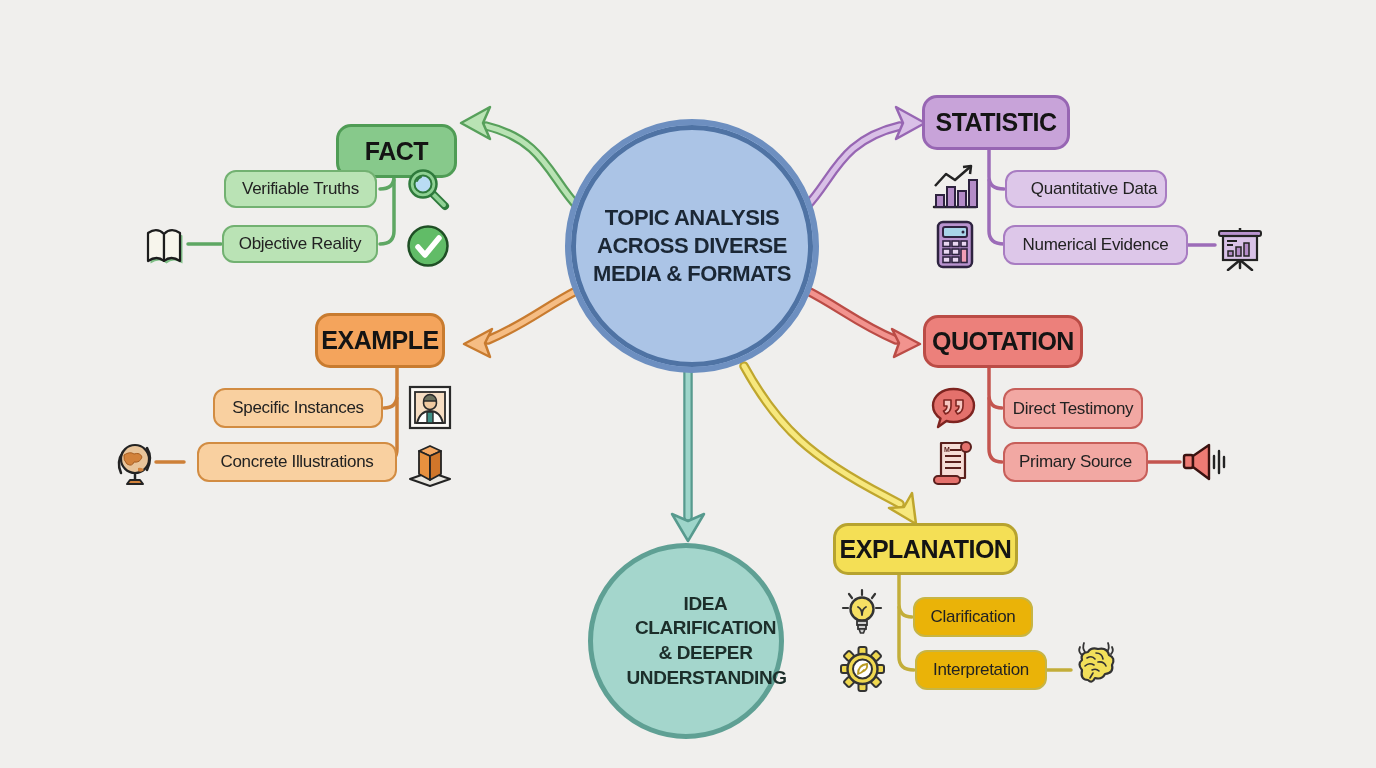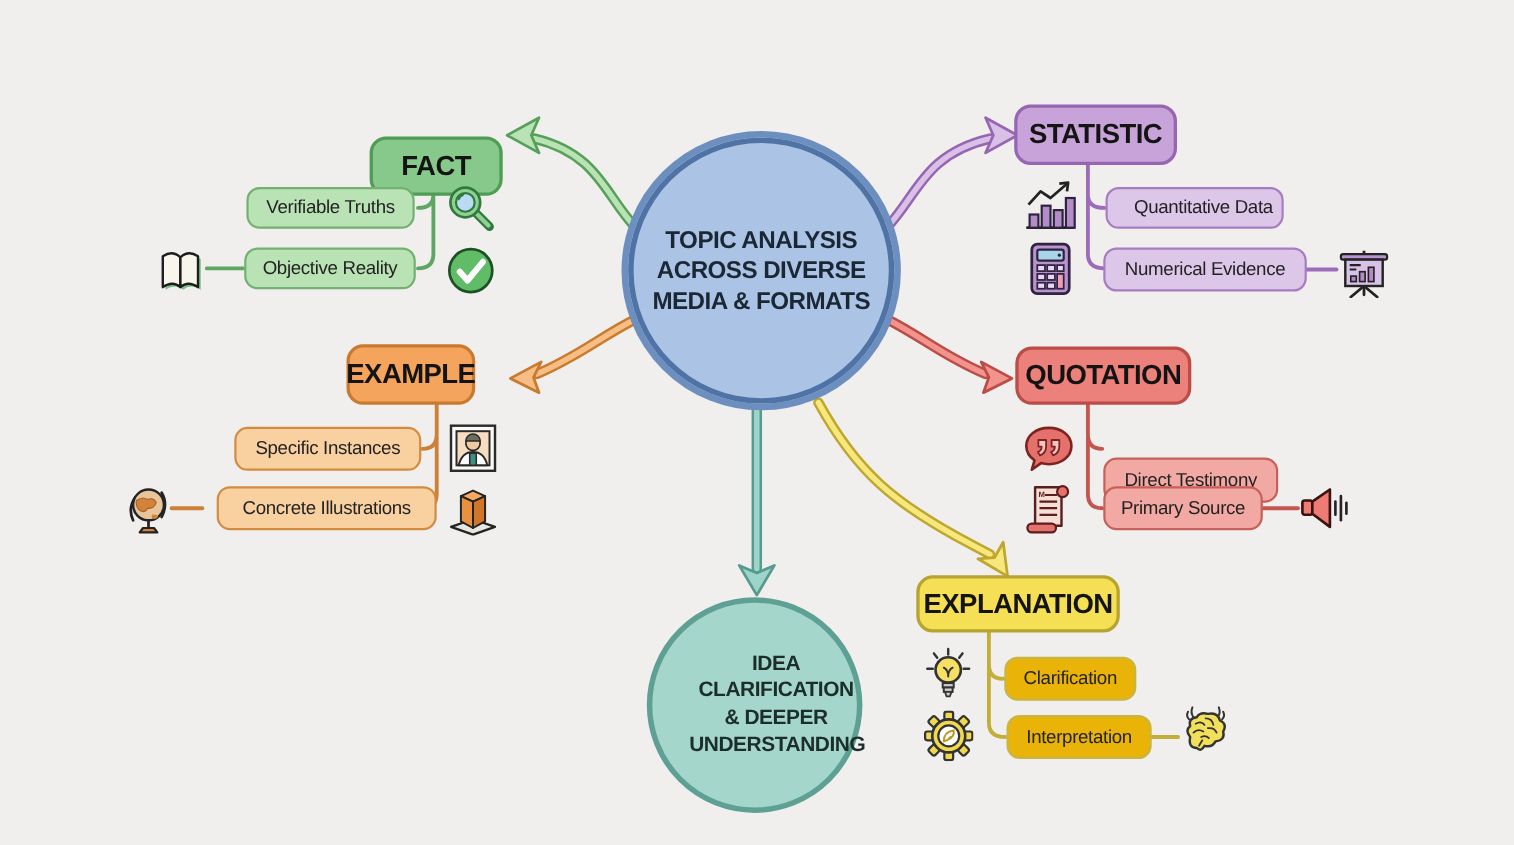--- a/index.html
+++ b/index.html
@@ -195,21 +195,21 @@
       <rect x="3" y="5" width="42" height="5" rx="2" fill="#b993cf" stroke="#232323" stroke-width="2"></rect>
       <rect x="7" y="10" width="34" height="24" fill="#d9c2e8" stroke="#232323" stroke-width="2.2"></rect>
       <line x1="11" y1="15" x2="21" y2="15" stroke="#232323" stroke-width="2"></line>
       <line x1="11" y1="19" x2="17" y2="19" stroke="#232323" stroke-width="2"></line>
       <rect x="12" y="25" width="5" height="5" fill="#b48cc8" stroke="#232323" stroke-width="1.5"></rect>
       <rect x="20" y="21" width="5" height="9" fill="#b48cc8" stroke="#232323" stroke-width="1.5"></rect>
       <rect x="28" y="17" width="5" height="13" fill="#b48cc8" stroke="#232323" stroke-width="1.5"></rect>
     </svg>
   </div>
 
-  <div class="node hbox example" style="left:315px;top:313px;width:117px;height:55px;">EXAMPLE</div>
+  <div class="node hbox example" style="left:315px;top:313px;width:130px;height:55px;">EXAMPLE</div>
   <div class="node sbox example" style="left:213px;top:388px;width:170px;height:40px;">Specific Instances</div>
   <div class="node sbox example" style="left:197px;top:442px;width:200px;height:40px;">Concrete Illustrations</div>
 
   <div class="icon" style="left:114px;top:440px;width:42px;height:48px;">
     <svg viewBox="0 0 42 48">
       <path d="M7 33 Q2 22 9 12" stroke="#232323" stroke-width="2.5" fill="none" stroke-linecap="round"></path>
       <circle cx="21" cy="19" r="14" fill="#e8c49a" stroke="#232323" stroke-width="2.2"></circle>
       <path d="M10 15 q6 -4 10 -1 q6 -2 8 3 q-2 6 -8 5 q-2 5 -7 2 q-4 -4 -3 -9 Z" fill="#d2823b" stroke="#a85f22" stroke-width="1"></path>
       <path d="M24 28 q4 -1 6 2 q-3 3 -6 1 Z" fill="#d2823b"></path>
       <path d="M33 8 Q39 18 33 30" stroke="#232323" stroke-width="2.5" fill="none" stroke-linecap="round"></path>
@@ -230,21 +230,21 @@
   <div class="icon" style="left:407px;top:438px;width:46px;height:49px;">
     <svg viewBox="0 0 46 49">
       <path d="M3 41 L23 34 L43 41 L23 48 Z" fill="#e9e7e1" stroke="#232323" stroke-width="2" stroke-linejoin="round"></path>
       <path d="M12 13 L23 8 L34 13 L23 18 Z" fill="#f5a963" stroke="#232323" stroke-width="1.8" stroke-linejoin="round"></path>
       <path d="M12 13 L23 18 L23 42 L12 36 Z" fill="#e8913f" stroke="#232323" stroke-width="1.8" stroke-linejoin="round"></path>
       <path d="M34 13 L23 18 L23 42 L34 36 Z" fill="#d0762a" stroke="#232323" stroke-width="1.8" stroke-linejoin="round"></path>
     </svg>
   </div>
 
   <div class="node hbox quotation" style="left:923px;top:315px;width:160px;height:53px;">QUOTATION</div>
-  <div class="node sbox quotation" style="left:1003px;top:388px;width:159px;height:41px;margin-top:28px;">Direct Testimony</div>
+  <div class="node sbox quotation" style="left:1003px;top:388px;width:140px;height:41px;">Direct Testimony</div>
   <div class="node sbox quotation" style="left:1003px;top:442px;width:145px;height:40px;">Primary Source</div>
 
   <div class="icon" style="left:930px;top:386px;width:47px;height:45px;">
     <svg viewBox="0 0 47 45">
       <path d="M23.5 3 C35 3 44 10 44 19.5 C44 29 35 36 23.5 36 C21 36 18.6 35.7 16.4 35 L8 41 L10.5 32.5 C5.8 29.3 3 24.7 3 19.5 C3 10 12 3 23.5 3 Z" fill="#e4716c" stroke="#7e2420" stroke-width="2.4" stroke-linejoin="round"></path>
       <path d="M14 14 h7 v6 q0 6 -5.5 8 l-2 -3 q3.5 -1.2 3.5 -5 h-3 Z" fill="#f5c6c1" stroke="#7e2420" stroke-width="1.6" stroke-linejoin="round"></path>
       <path d="M26 14 h7 v6 q0 6 -5.5 8 l-2 -3 q3.5 -1.2 3.5 -5 h-3 Z" fill="#f5c6c1" stroke="#7e2420" stroke-width="1.6" stroke-linejoin="round"></path>
     </svg>
   </div>
   <div class="icon" style="left:931px;top:438px;width:42px;height:48px;">

